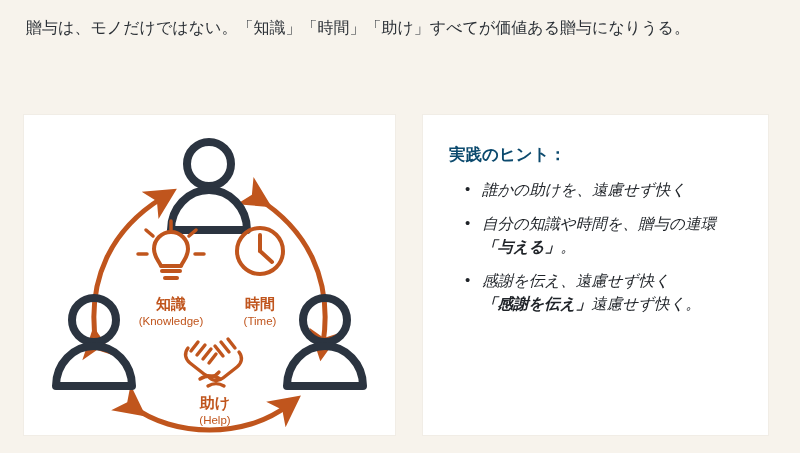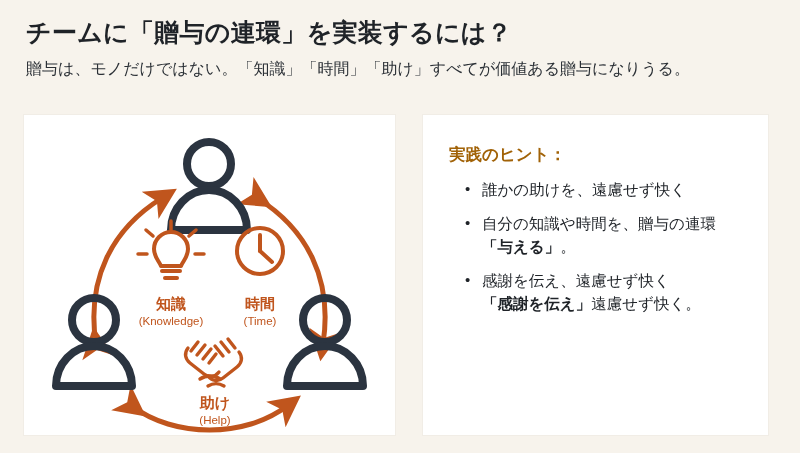--- a/index.html
+++ b/index.html
@@ -83,21 +83,21 @@
     font-family: "Liberation Sans", "DejaVu Sans", sans-serif;
     font-size: 11.5px;
     font-weight: normal;
     fill: #c0551d;
   }
 
   
   .hints-title {
     font-size: 16.5px;
     font-weight: bold;
-    color: #a16207;
+    color: #0c4a6e;
     margin: 0 0 14px 0;
     line-height: 1.2;
   }
   .hints-list {
     list-style: none;
     margin: 0;
     padding: 0 0 0 16px;
   }
   .hint-item {
     position: relative;
@@ -110,30 +110,30 @@
   .hint-item::before {
     content: "\2022";
     position: absolute;
     left: 0;
     top: -1px;
     font-size: 15px;
     color: #1f2328;
   }
   .hint-line {
     display: block;
+    font-style: italic;
   }
   .hint-strong {
     font-weight: bold;
   }
 </style>
 </head>
 <body>
 
 <div class="header">
-  <h1 class="page-title">チームに「贈与の連環」を実装するには？</h1>
   <p class="page-subtitle">贈与は、モノだけではない。「知識」「時間」「助け」すべてが価値ある贈与になりうる。</p>
 </div>
 
 <div class="content">
 
   <div class="card card-diagram">
     <svg class="diagram-svg" viewBox="0 0 371 318" preserveAspectRatio="xMidYMid meet">
       <defs>
         <marker id="ah" markerWidth="7" markerHeight="7" refX="3.1" refY="3.5" orient="auto" markerUnits="strokeWidth">
           <path d="M0.3,0.3 L6.6,3.5 L0.3,6.7 L1.9,3.5 Z" fill="#c0551d"></path>

